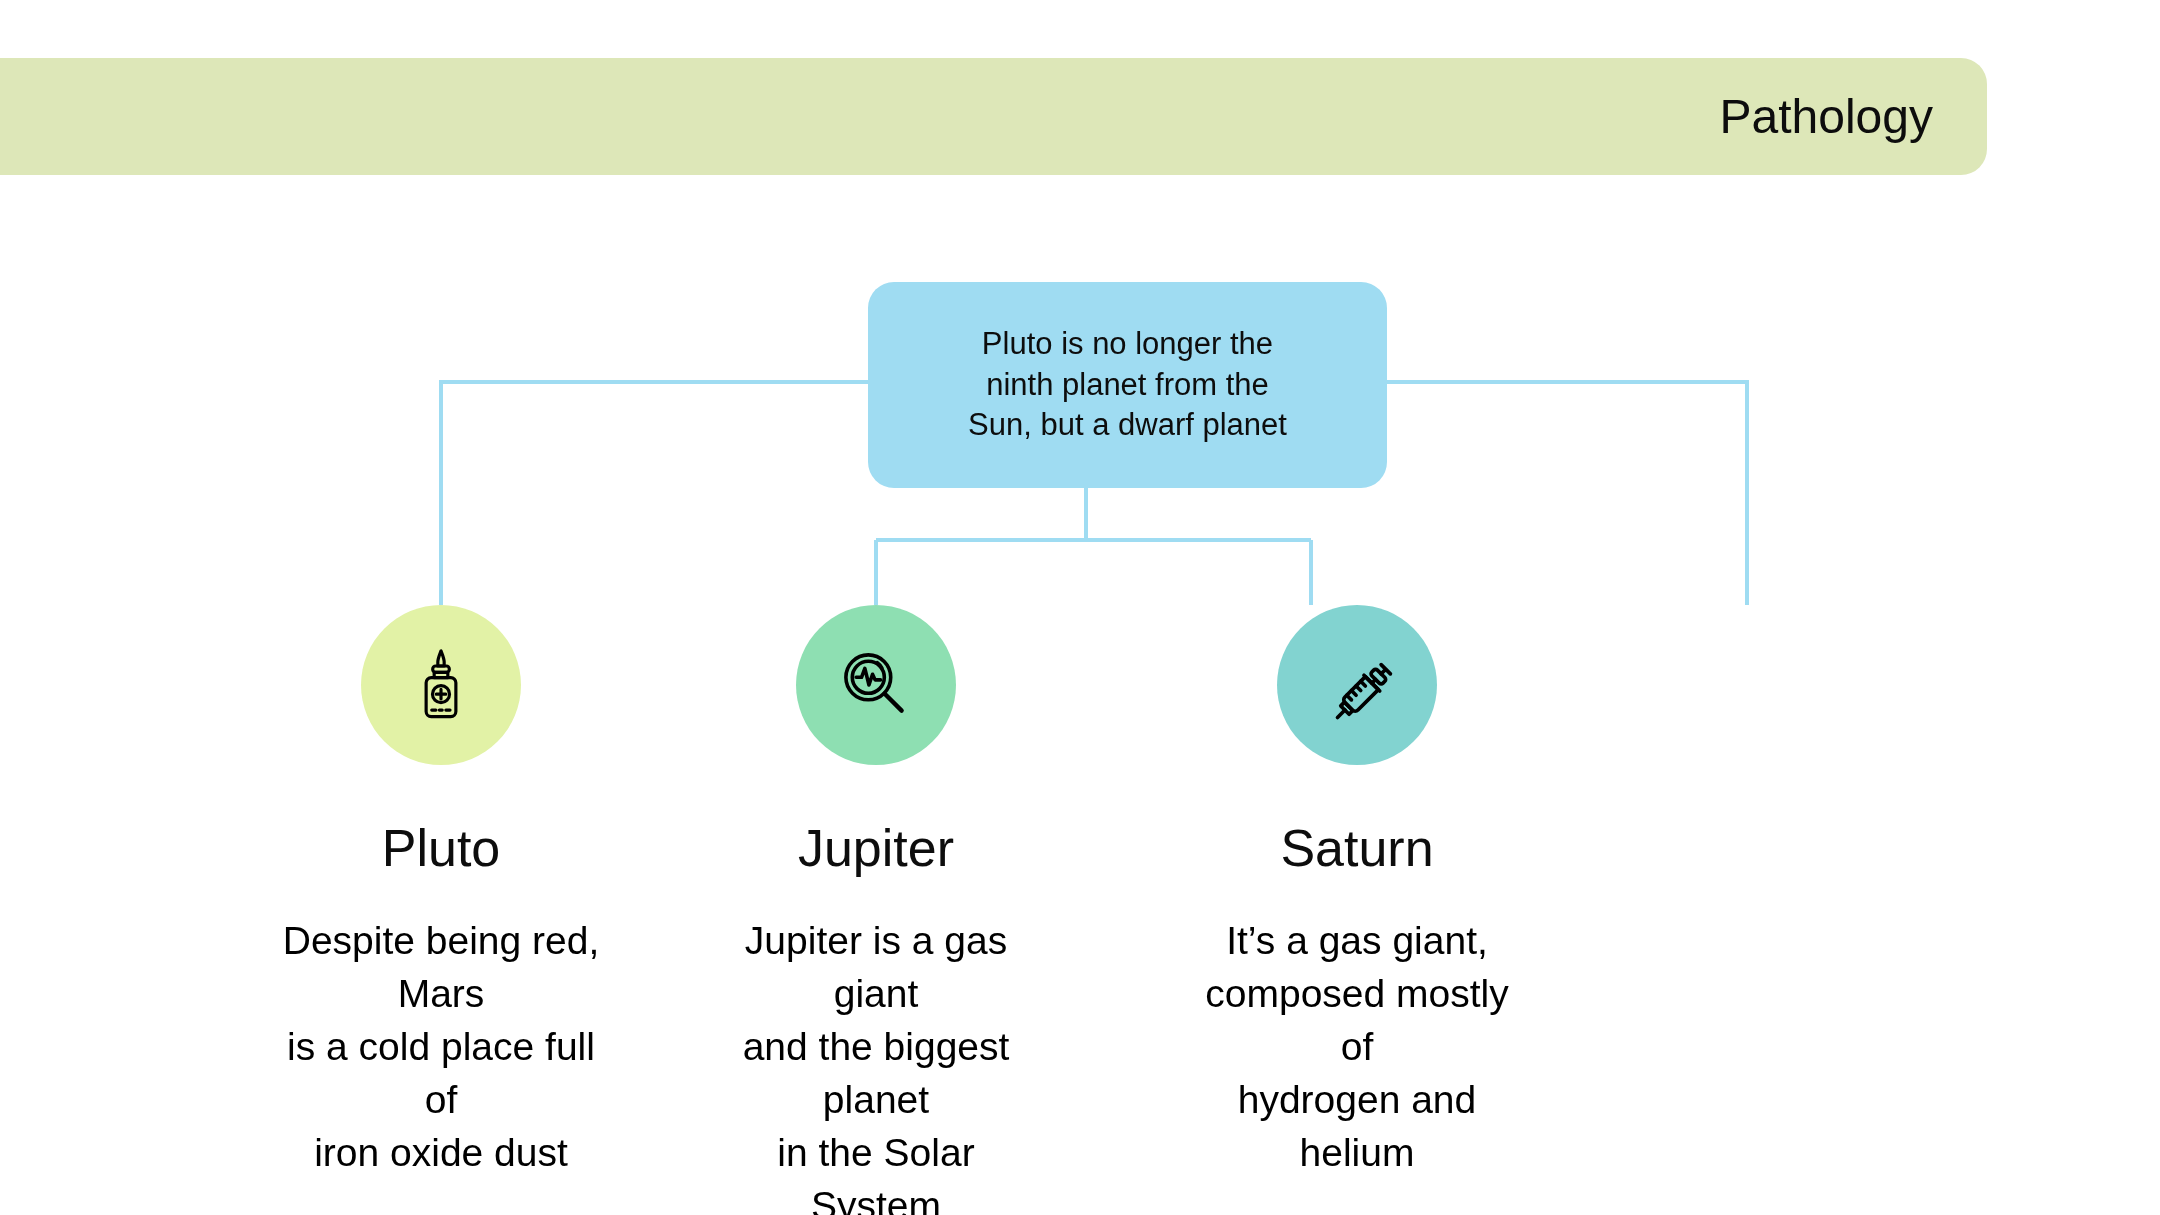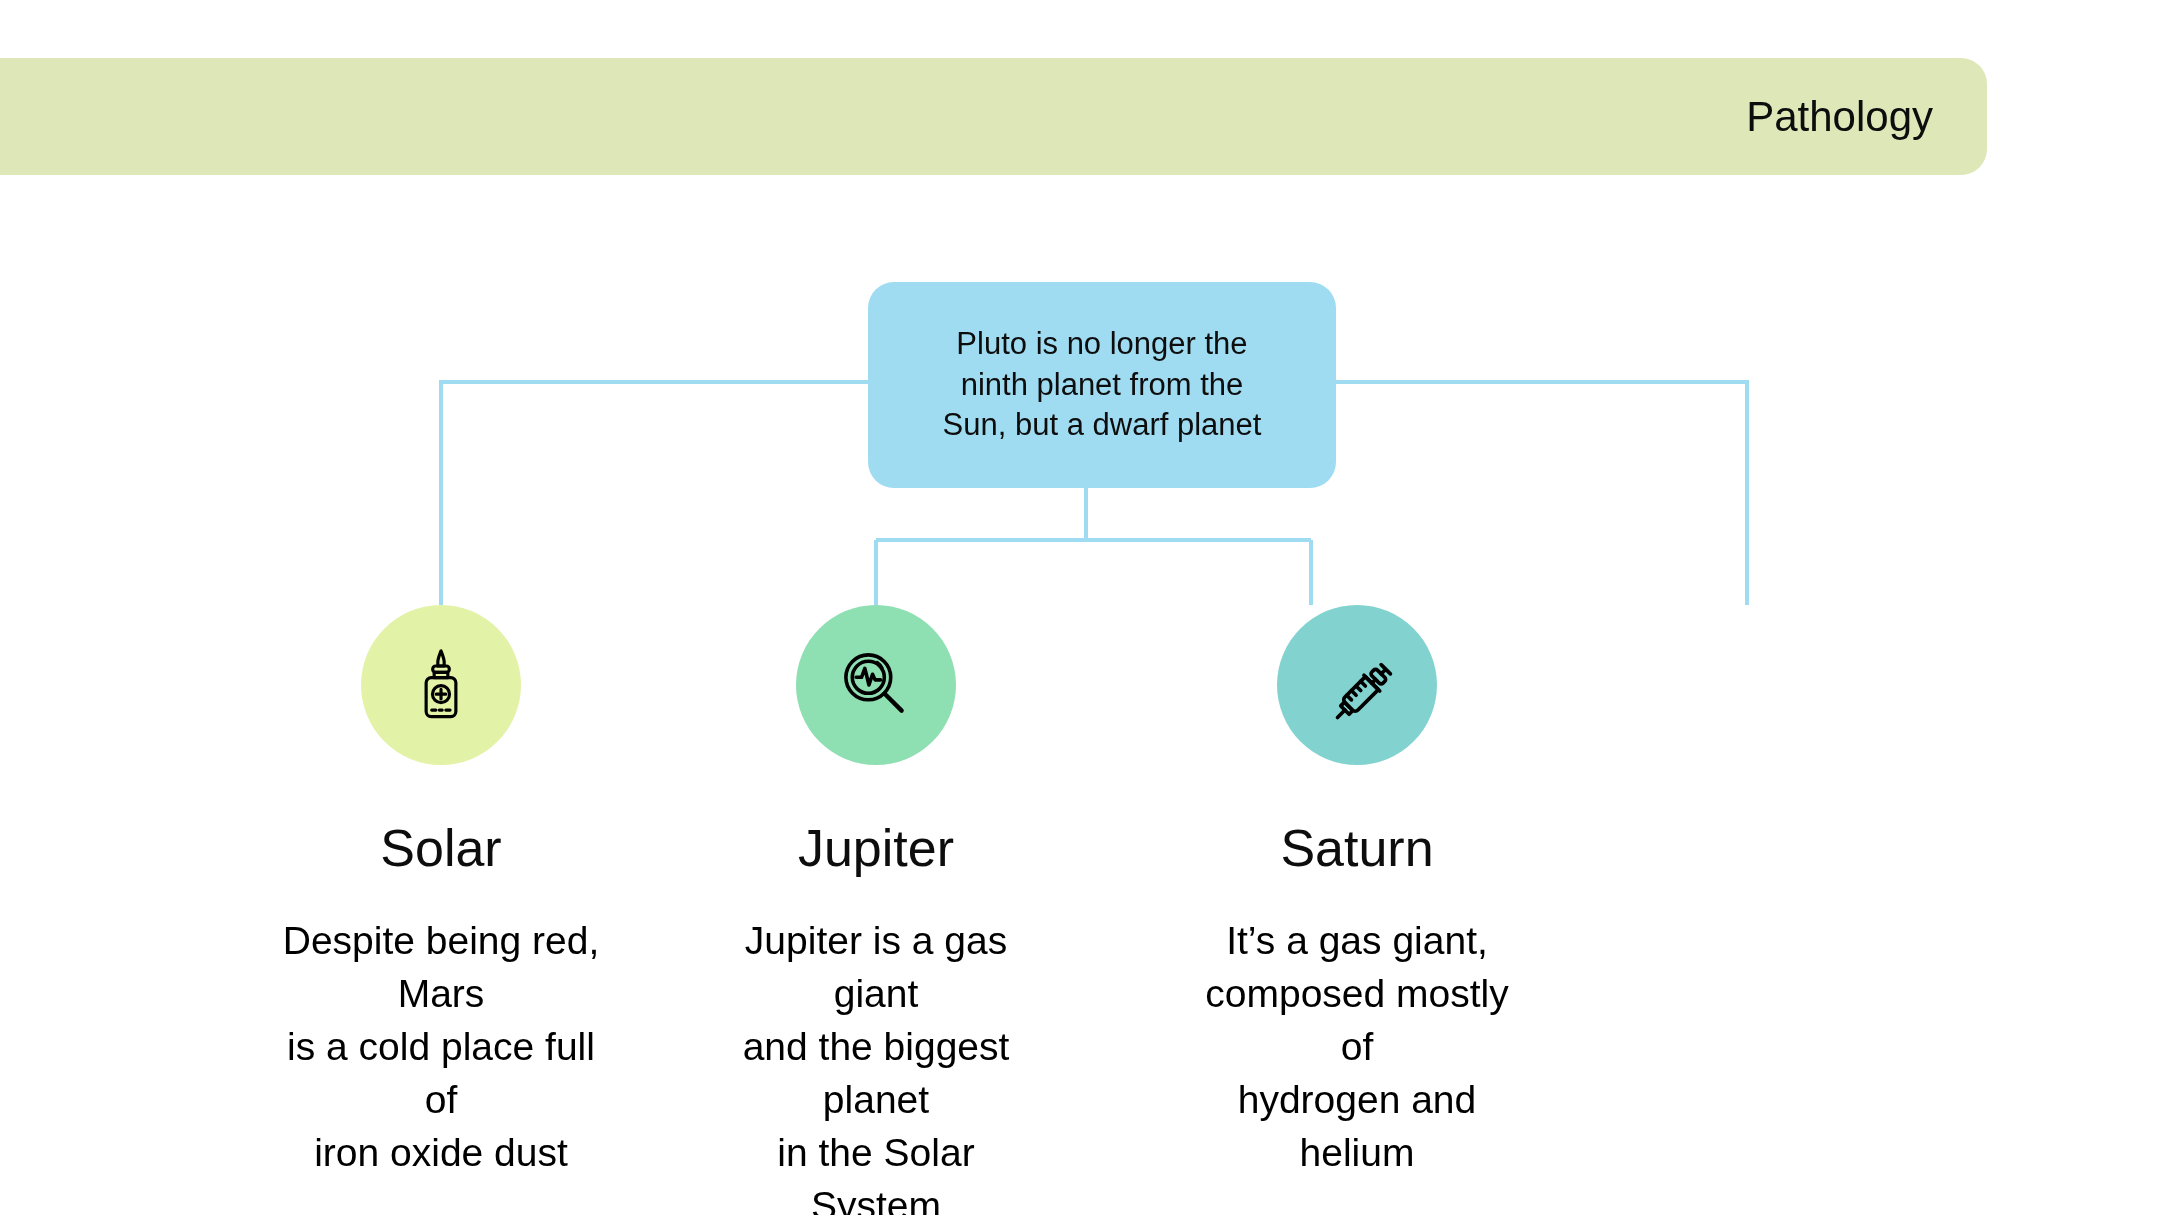--- a/index.html
+++ b/index.html
@@ -29,21 +29,21 @@
     background: #dde7b8;
     border-top-right-radius: 26px;
     border-bottom-right-radius: 26px;
   }
 
   .header-title {
     position: absolute;
     right: 54px;
     top: 50%;
     transform: translateY(-50%);
-    font-size: 42px;
+    font-size: 48px;
     line-height: 1;
     color: #0d0d0d;
     font-weight: 400;
     white-space: nowrap;
   }
 
   
   .connectors {
     position: absolute;
     left: 0;
@@ -51,21 +51,21 @@
     width: 2160px;
     height: 1215px;
     pointer-events: none;
   }
 
   
   .root-node {
     position: absolute;
     left: 868px;
     top: 282px;
-    width: 468px;
+    width: 519px;
     height: 206px;
     background: #9fdcf2;
     border-radius: 26px;
     display: flex;
     align-items: center;
     justify-content: center;
     padding: 10px 26px;
   }
 
   .root-node-text {
@@ -151,21 +151,21 @@
           <path d="M32 4 c-1.4 3.6 -2.6 6.4 -2.6 9 v3.4 h5.2 V13 c0 -2.6 -1.2 -5.4 -2.6 -9 z"></path>
           <rect x="25.2" y="16.4" width="13.6" height="5.2" rx="2.4"></rect>
           <path d="M26.4 21.6 h11.2 v4.4 h-11.2 z"></path>
           <path d="M24 26 h16 a4.2 4.2 0 0 1 4.2 4.2 v23.6 a4.2 4.2 0 0 1 -4.2 4.2 h-16 a4.2 4.2 0 0 1 -4.2 -4.2 V30.2 a4.2 4.2 0 0 1 4.2 -4.2 z"></path>
           <circle cx="32" cy="39.5" r="7"></circle>
           <path d="M32 35.6 v7.8 M28.1 39.5 h7.8"></path>
           <path d="M24.4 52.6 h3.4 M30.6 52.6 h2.4 M36 52.6 h3.4"></path>
         </svg>
       </span>
     </div>
-    <div class="branch-title">Solar</div>
+    <div class="branch-title">Pluto</div>
     <div class="branch-desc">Despite being red, Mars
 is a cold place full of
 iron oxide dust</div>
   </div>
 
   <div class="branch" style="left:711px;">
     <div class="branch-circle" style="background:#8edfb2;">
       <span>
         <svg width="82" height="82" viewBox="0 0 64 64" stroke="#000" stroke-width="2.8" fill="none" stroke-linecap="round" stroke-linejoin="round">
           <circle cx="26" cy="26" r="17.5"></circle>

